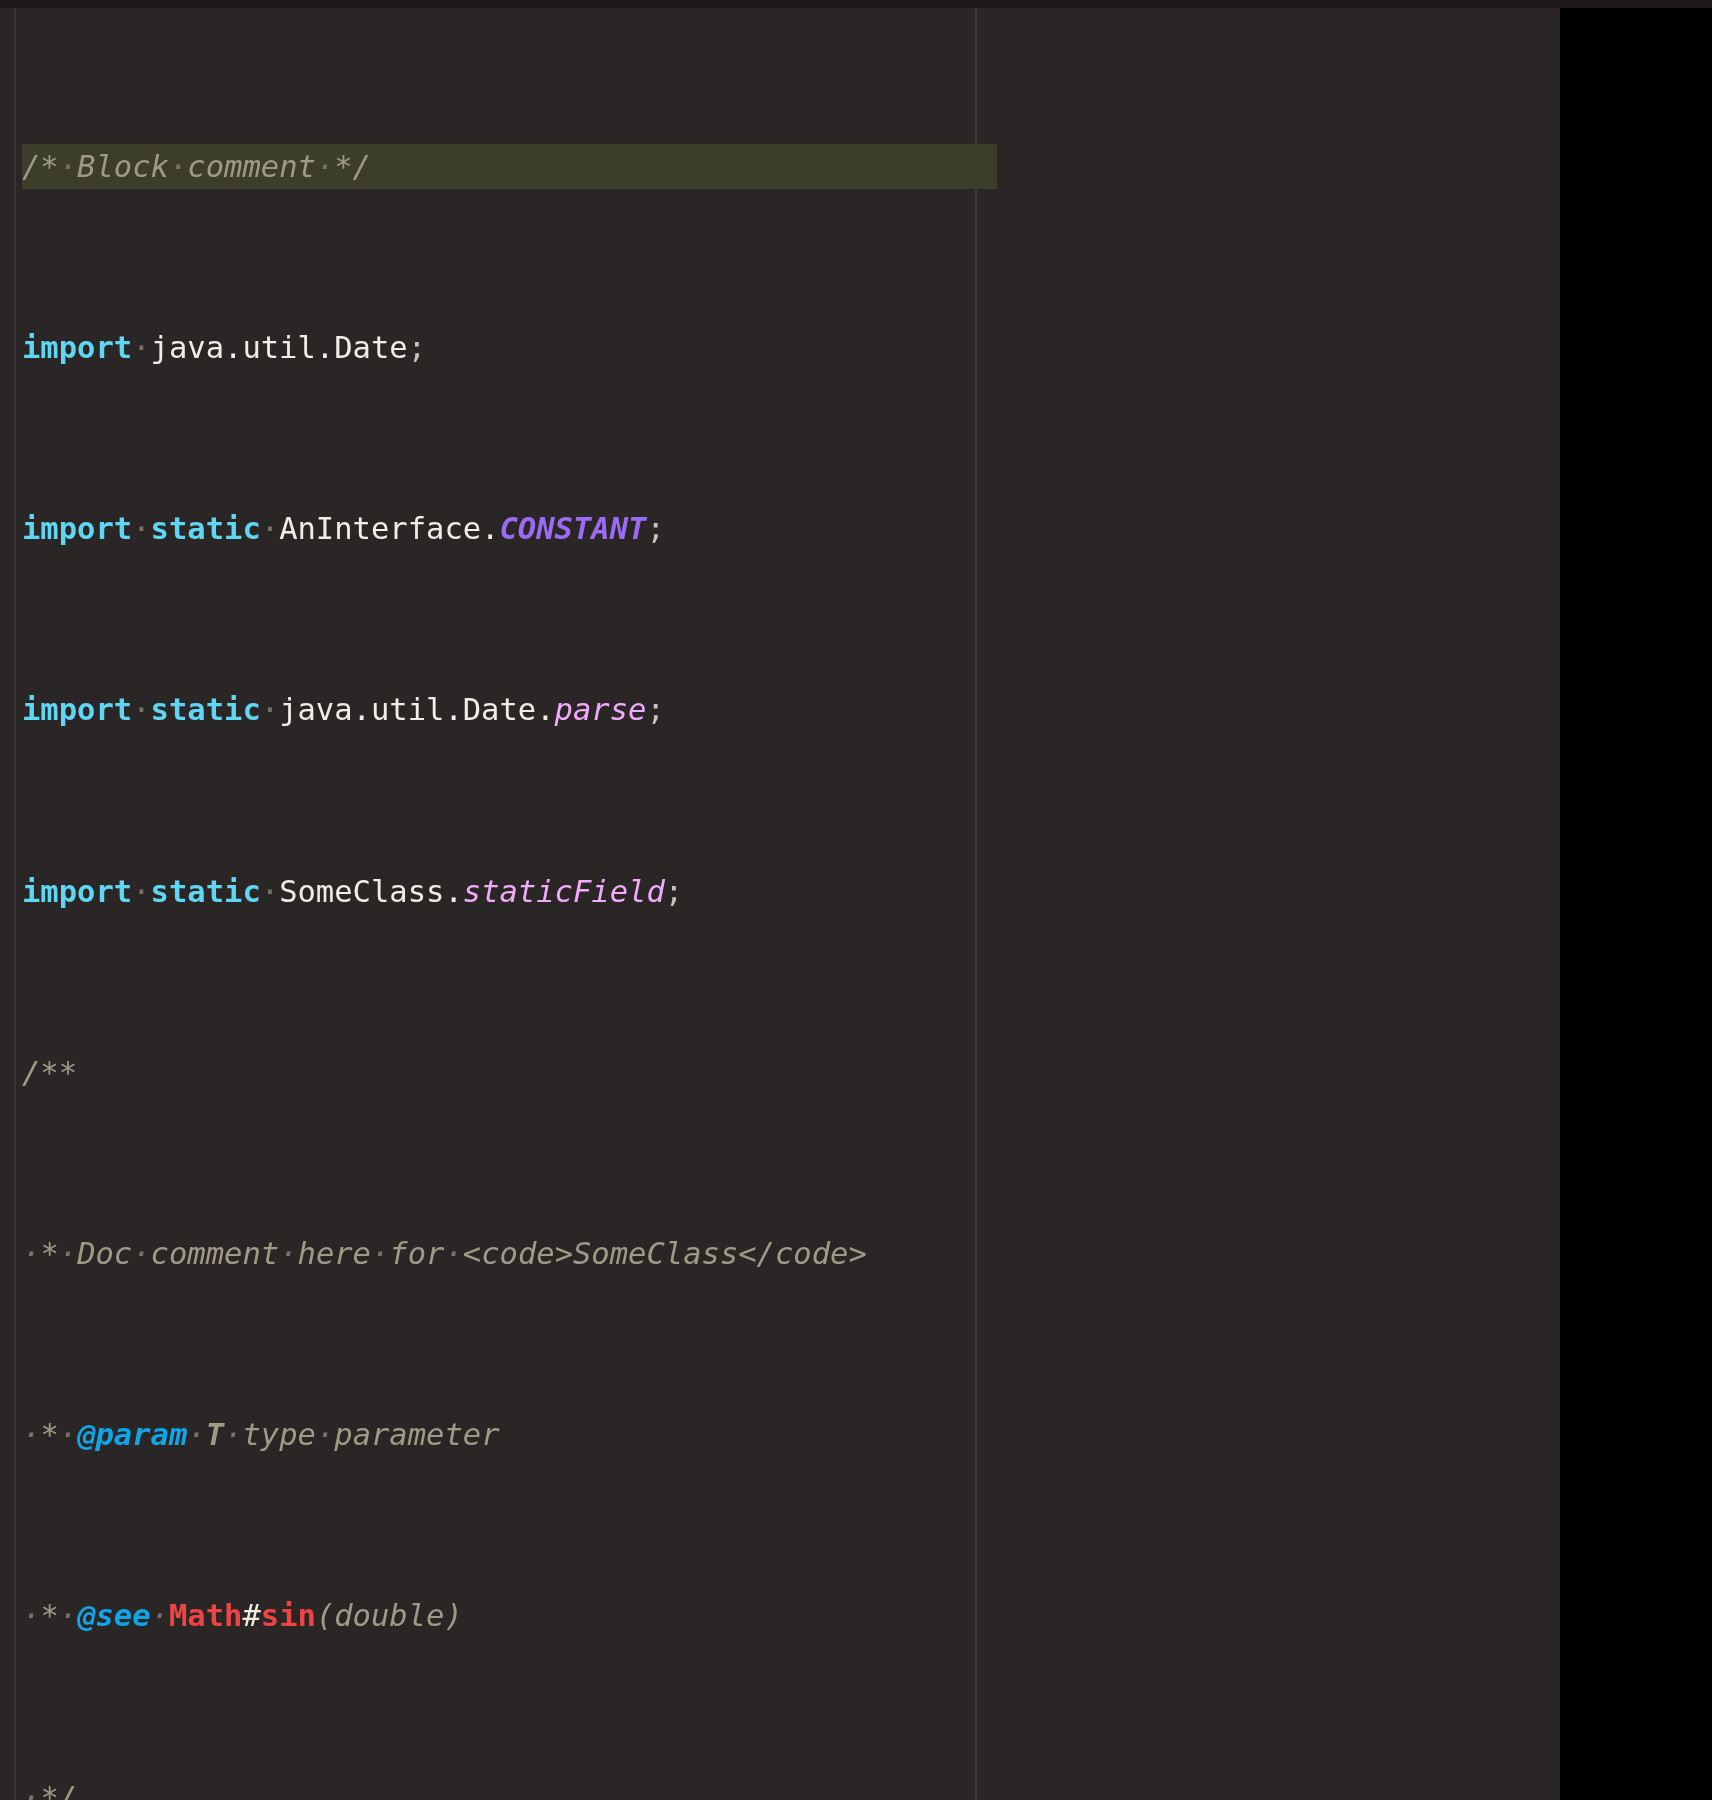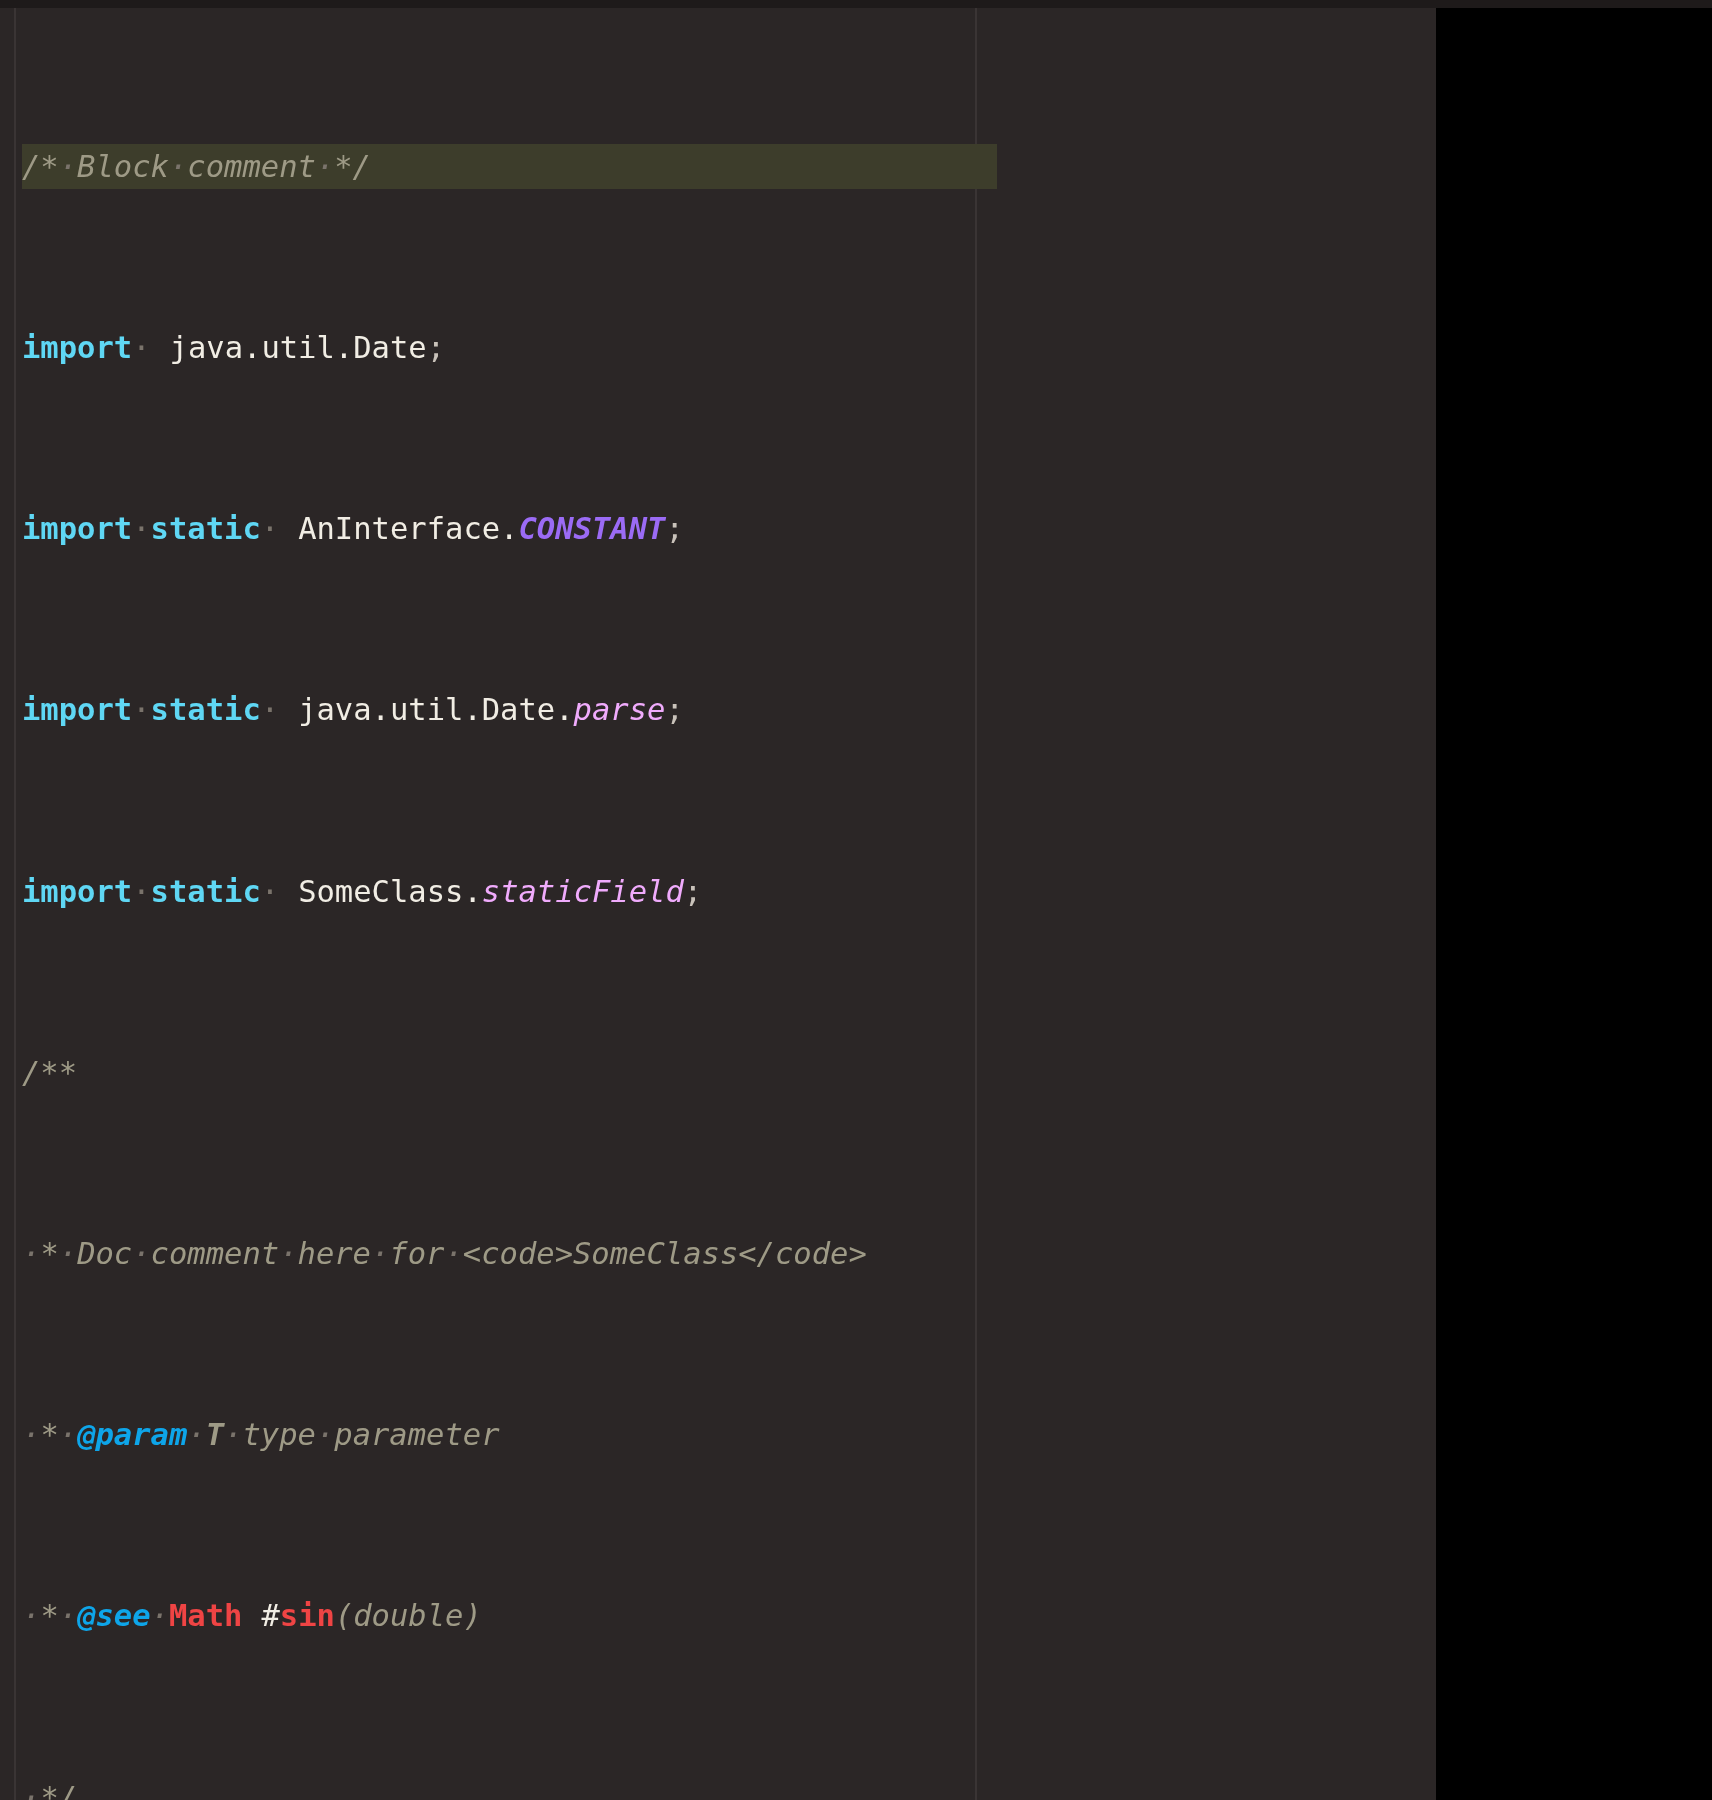--- a/index.html
+++ b/index.html
@@ -3,21 +3,21 @@
 <meta charset="utf-8">
 <style>
   html,body{margin:0;padding:0;background:#000;}
   body{
     width:1712px;height:1800px;
     font-family:"DejaVu Sans Mono","Liberation Mono",monospace;
     overflow:hidden;
   }
   #editor{
     position:relative;
-    width:1436px;height:1800px;
+    width:1560px;height:1800px;
     background:#2B2626;
     box-sizing:border-box;
     padding-top:8px;
   }
   
   .topstrip{
     position:absolute;left:0;top:0;width:1712px;height:8px;
     background:#1E1A1A;
   }
   
@@ -37,21 +37,21 @@
     line-height:45.3px;
     letter-spacing:0px;
     white-space:pre;
     color:#E6E1DC;
     z-index:2;
   }
   .ln{display:block;height:45.3px;position:relative;white-space:pre;}
 
   
   .kw      {color:#5FD7F4;font-weight:bold;}          
-  .plain   {color:#F1EDE4;margin-left:19px;}          
+  .plain   {color:#F1EDE4;}          
   .cmtblk  {color:#9E9A86;font-style:italic;}
   .doctag  {color:#0ea5e9;font-weight:bold;font-style:italic;}
   .docval  {color:#9E9A86;font-weight:bold;font-style:italic;}
   .docplain{color:#ef4444;font-weight:bold;}
   .stat    {color:#f0abfc;font-style:italic;}
   .dot     {color:#7A736B;}                            
   .op      {color:#C9C2BA;}
   .constup {color:#9B6BF5;font-weight:bold;font-style:italic;}
   .blockcmt-bg{background:#3D3D2B;display:block;width:975px;}
 </style>

